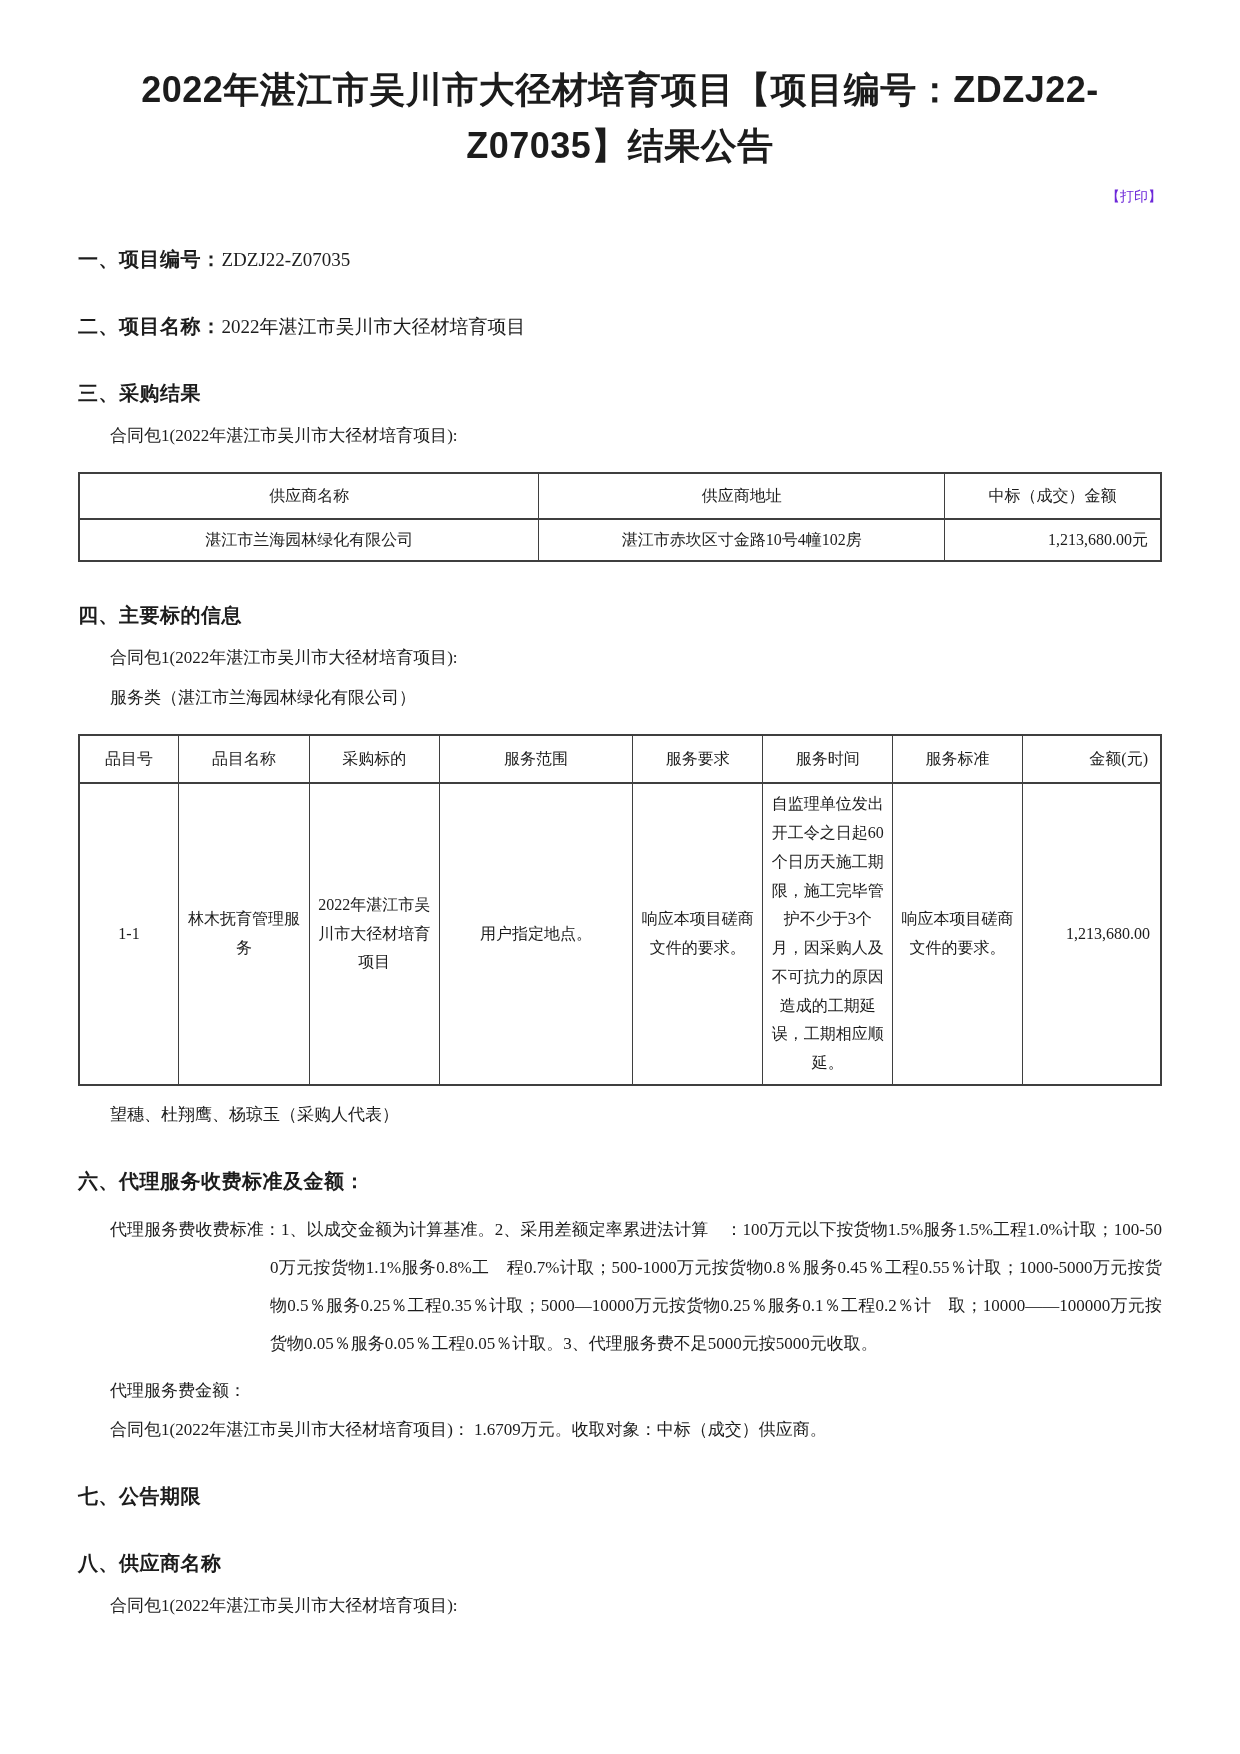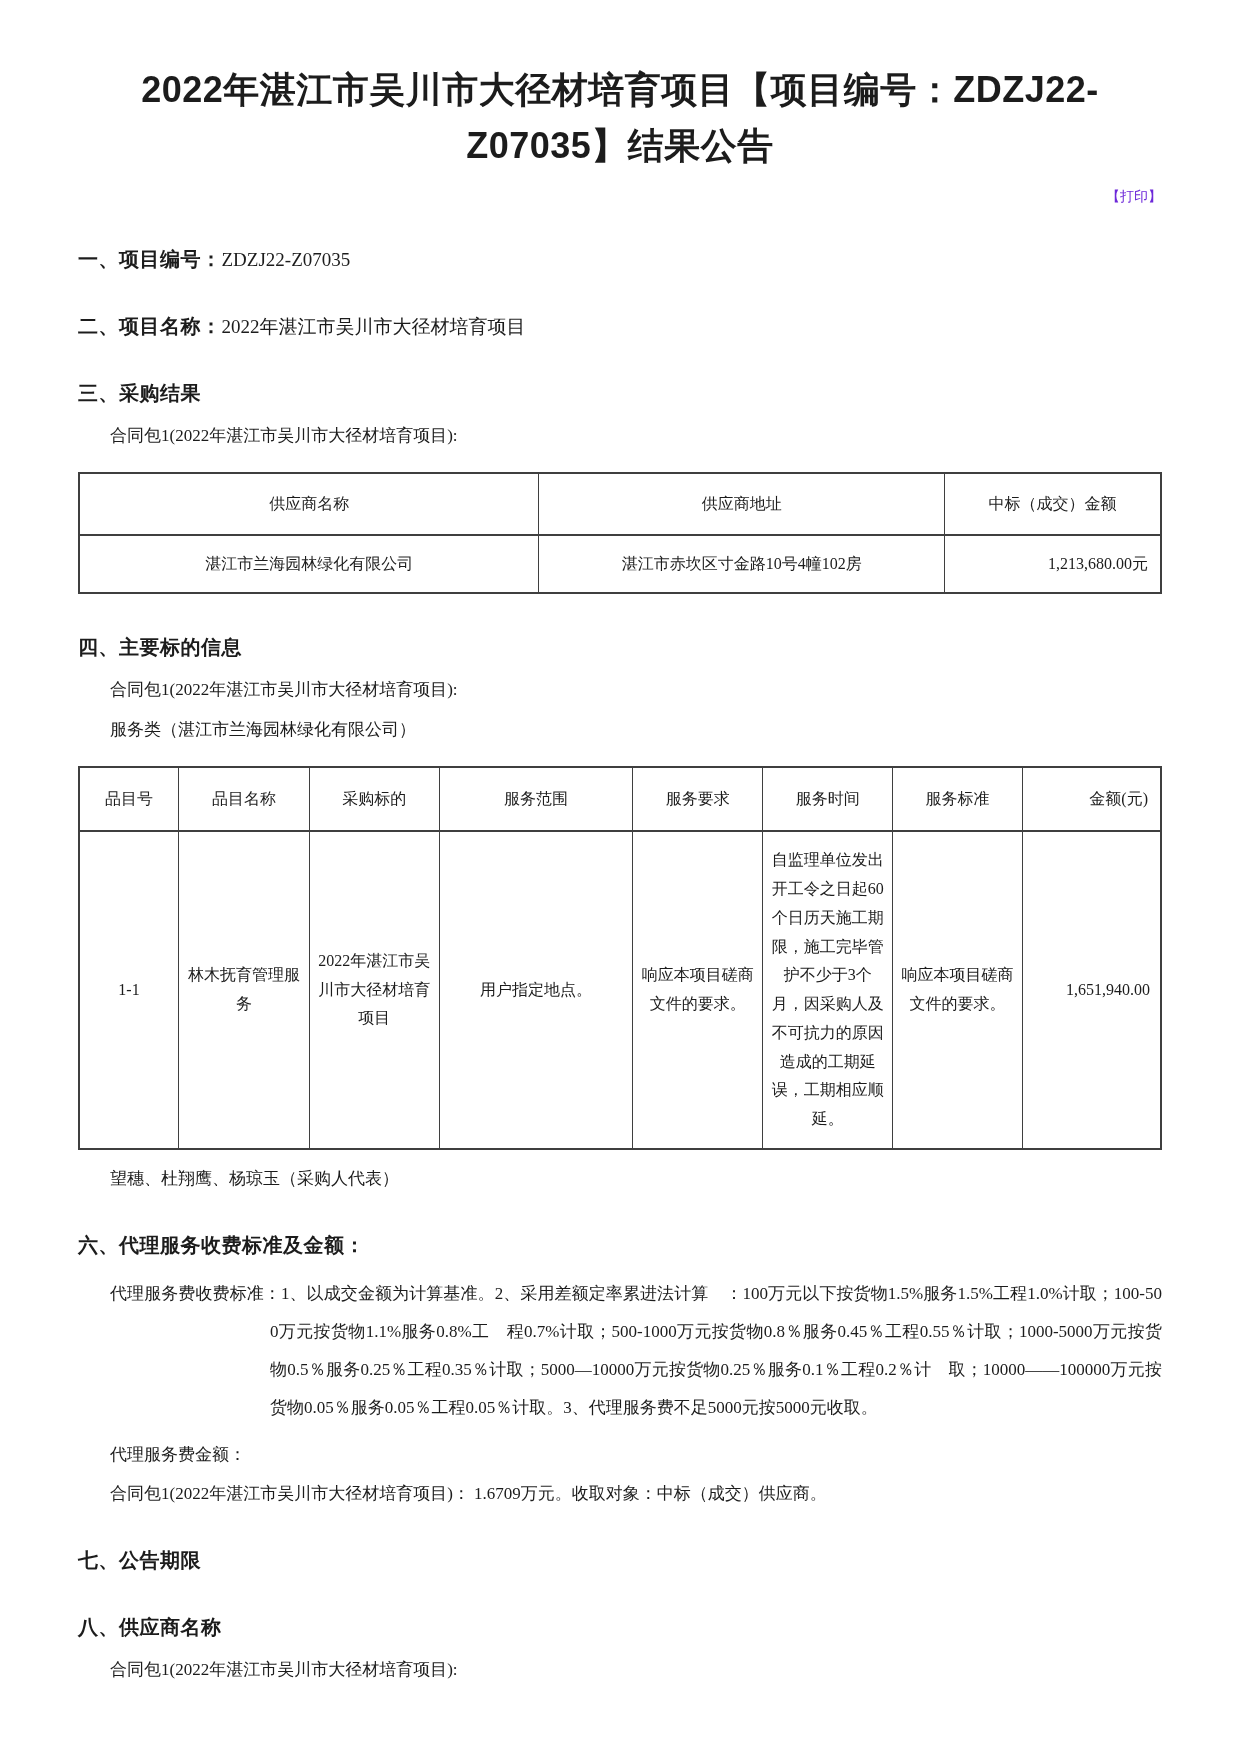--- a/index.html
+++ b/index.html
@@ -50,21 +50,21 @@
   .body-line.tight { margin-top: 14px; }
 
   table { border-collapse: collapse; width: 100%; table-layout: fixed; }
   .tbl { margin-top: 24px; border: 2px solid #3f3f3f; }
   .tbl th, .tbl td {
     border: 1px solid #3f3f3f;
     font-weight: 400;
     font-size: 16px;
     text-align: center;
     vertical-align: middle;
-    padding: 8px 8px;
+    padding: 0 8px;
     line-height: 1.8;
     word-break: break-all;
   }
   .tbl thead th { border-bottom: 2px solid #3f3f3f; }
 
   .t1 thead th { height: 44px; }
   .t1 tbody td { height: 40px; }
   .t1 .money { text-align: right; padding-right: 12px; }
 
   .t2 thead th { height: 46px; }
@@ -155,21 +155,21 @@
     </thead>
     <tbody>
       <tr>
         <td>1-1</td>
         <td>林木抚育管理服务</td>
         <td>2022年湛江市吴川市大径材培育项目</td>
         <td>用户指定地点。</td>
         <td>响应本项目磋商文件的要求。</td>
         <td>自监理单位发出开工令之日起60个日历天施工期限，施工完毕管护不少于3个月，因采购人及不可抗力的原因造成的工期延误，工期相应顺延。</td>
         <td>响应本项目磋商文件的要求。</td>
-        <td class="money">1,651,940.00</td>
+        <td class="money">1,213,680.00</td>
       </tr>
     </tbody>
   </table>
 
   <div class="body-line">望穗、杜翔鹰、杨琼玉（采购人代表）</div>
 
   <div class="sec-heading">六、代理服务收费标准及金额：</div>
   <div class="fee-paragraph">代理服务费收费标准：1、以成交金额为计算基准。2、采用差额定率累进法计算　：100万元以下按货物1.5%服务1.5%工程1.0%计取；100-500万元按货物1.1%服务0.8%工　程0.7%计取；500-1000万元按货物0.8％服务0.45％工程0.55％计取；1000-5000万元按货　物0.5％服务0.25％工程0.35％计取；5000—10000万元按货物0.25％服务0.1％工程0.2％计　取；10000——100000万元按货物0.05％服务0.05％工程0.05％计取。3、代理服务费不足5000元按5000元收取。</div>
   <div class="body-line tight">代理服务费金额：</div>
   <div class="body-line tight">合同包1(2022年湛江市吴川市大径材培育项目)： 1.6709万元。收取对象：中标（成交）供应商。</div>

